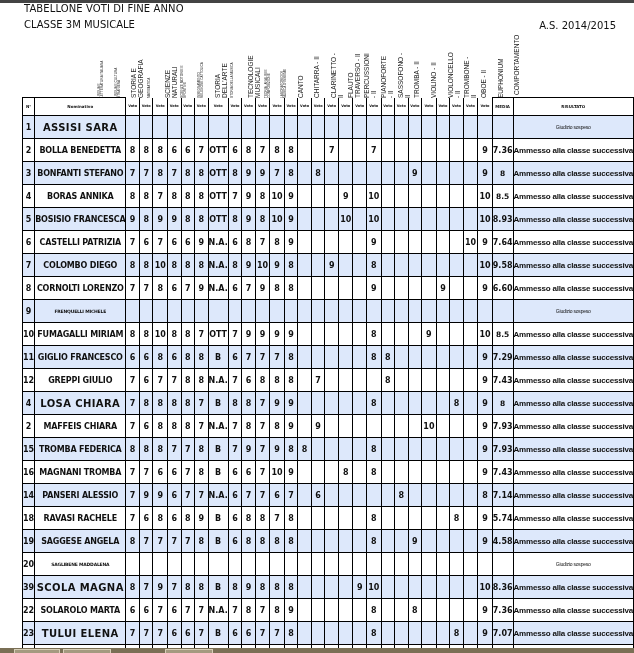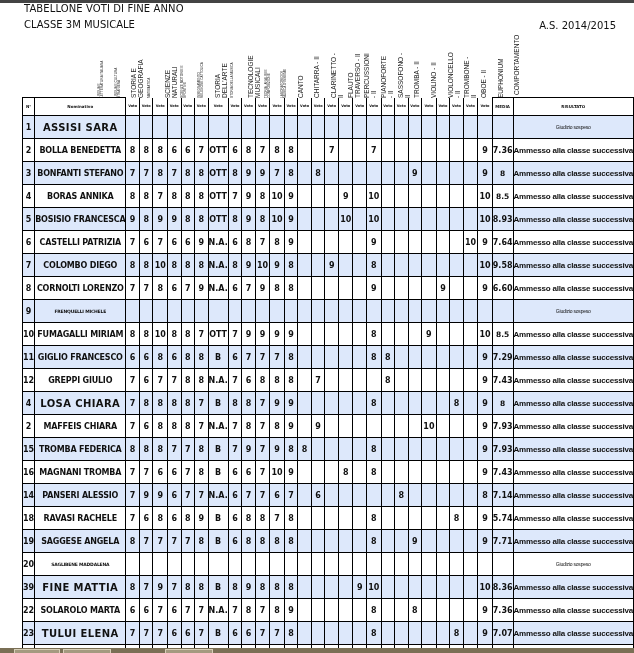--- a/index.html
+++ b/index.html
@@ -730,21 +730,21 @@
         <td></td>
         <td>8</td>
         <td></td>
         <td></td>
         <td>9</td>
         <td></td>
         <td></td>
         <td></td>
         <td></td>
         <td>9</td>
-        <td class="media">7.71</td>
+        <td class="media">4.58</td>
         <td class="ris">Ammesso alla classe successiva</td>
       </tr>
       <tr class="r">
         <td class="num">20</td>
         <td class="name small">SAGLIBENE MADDALENA</td>
         <td></td>
         <td></td>
         <td></td>
         <td></td>
         <td></td>
@@ -767,21 +767,21 @@
         <td></td>
         <td></td>
         <td></td>
         <td></td>
         <td></td>
         <td class="media"></td>
         <td class="ris sosp">Giudizio sospeso</td>
       </tr>
       <tr class="r blue">
         <td class="num">39</td>
-        <td class="name big">FINE MATTIA</td>
+        <td class="name big">SCOLA MAGNA</td>
         <td>8</td>
         <td>7</td>
         <td>9</td>
         <td>7</td>
         <td>8</td>
         <td>8</td>
         <td class="rel">B</td>
         <td>8</td>
         <td>9</td>
         <td>8</td>

